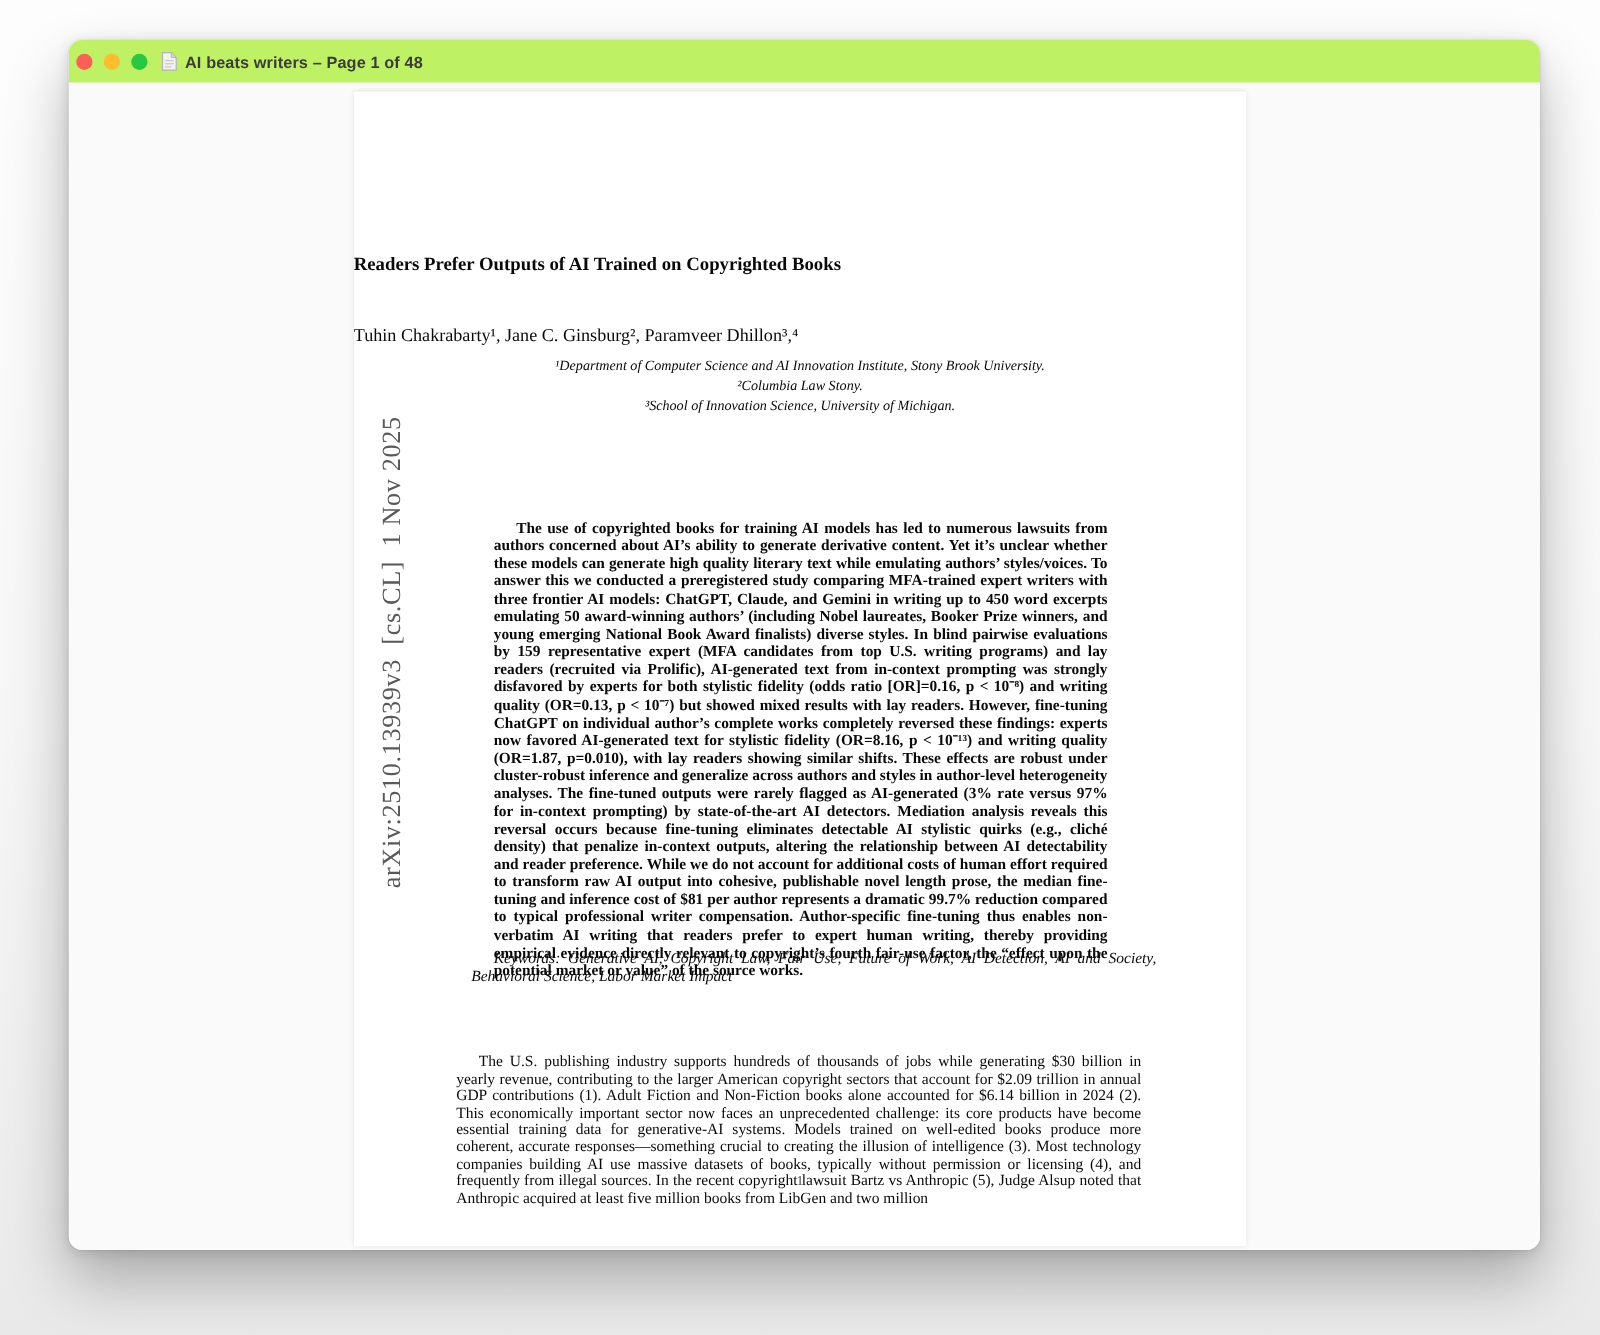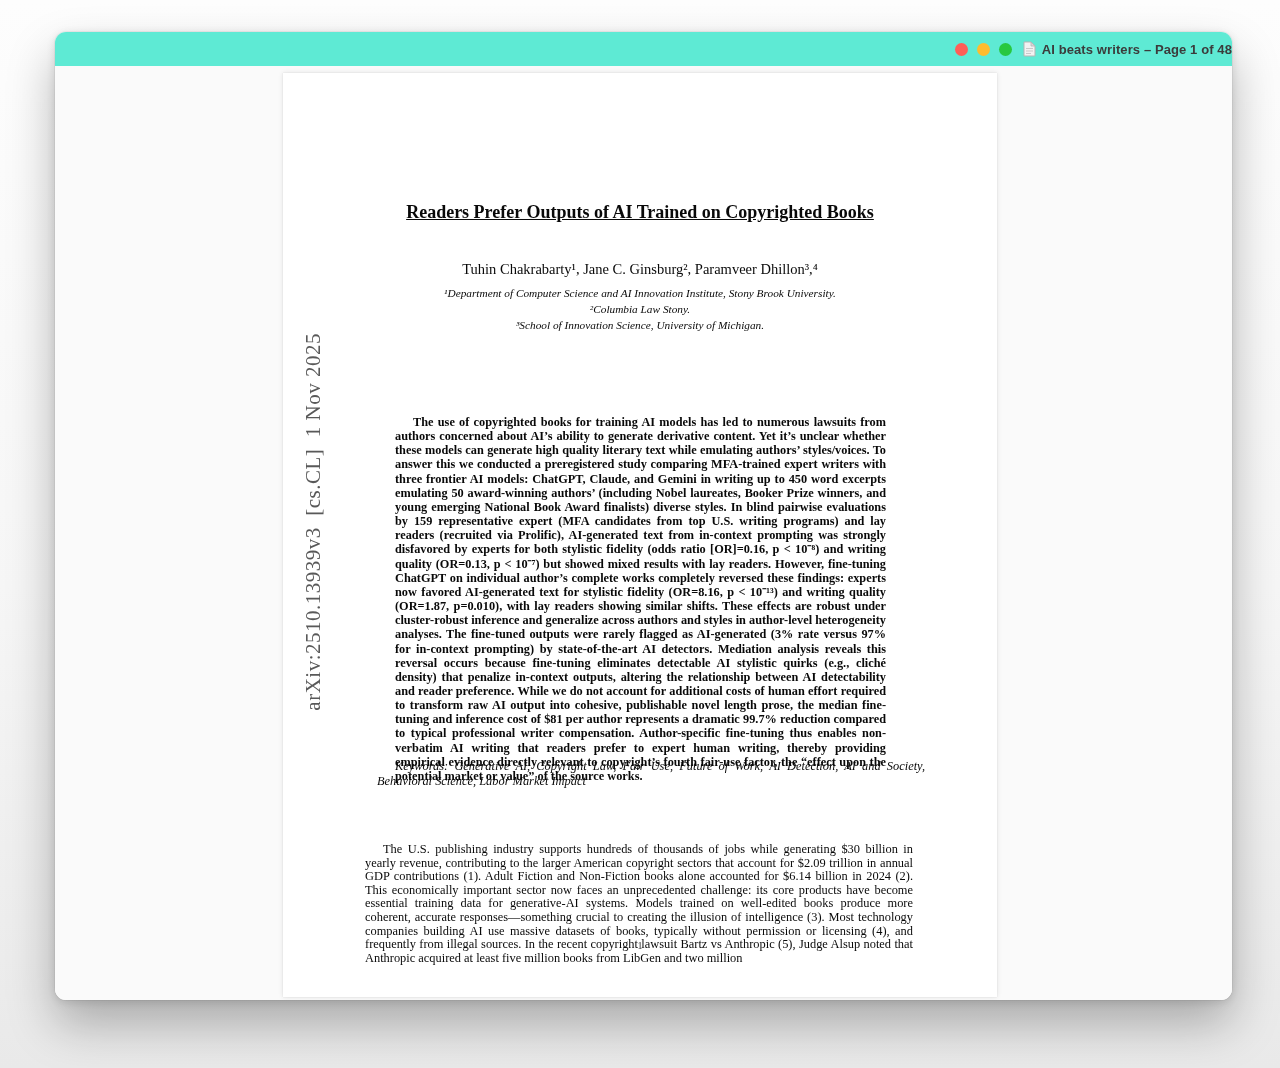--- a/index.html
+++ b/index.html
@@ -12,21 +12,21 @@
 
   
   .window {
     position:absolute; left:55px; top:32px; width:1177px; height:968px;
     background:#ffffff; border-radius:11px;
     box-shadow:0 24px 48px rgba(0,0,0,.28), 0 2px 10px rgba(0,0,0,.12), 0 0 0 1px rgba(0,0,0,.04);
     overflow:hidden;
   }
   .titlebar {
     height:34px; display:flex; align-items:center; padding:0 0 0 6px;
-    background:#5eead4; position:relative; z-index:5;justify-content:flex-end;
+    background:#bef264; position:relative; z-index:5;
   }
   .lights { display:flex; gap:9px; align-items:center; }
   .light { width:13px; height:13px; border-radius:50%; border:none; padding:0; cursor:default; }
   .proxy-icon { margin-left:11px; margin-right:6px; display:flex; align-items:center; }
   .win-title { font-size:13px; font-weight:700; color:#3b3b3b; letter-spacing:.1px; }
 
   
   .doc-area {
     position:absolute; left:0; top:34px; right:0; bottom:0;
     background:#fafafa;
@@ -40,25 +40,25 @@
   
   .sheet, .sheet * { font-family:"Liberation Serif", serif; color:#090909; }
 
   .watermark {
     position:absolute; left:18px; top:260px;
     writing-mode:vertical-rl; transform:rotate(180deg);
     font-size:21px; color:#595959; white-space:pre; letter-spacing:.5px;
   }
   .paper-title {
     position:absolute; left:0; top:126px; width:100%;
-    text-align:center; font-weight:700; font-size:18px; line-height:26px;text-decoration:underline;
+    font-weight:700; font-size:15px; line-height:26px;
   }
   .authors {
     position:absolute; left:0; top:188px; width:100%;
-    text-align:center; font-size:14.5px;
+    font-size:14.5px;
   }
   .affiliations {
     position:absolute; left:0; top:212px; width:100%;
     text-align:center; font-size:11.3px; line-height:16px;font-style:italic;
   }
   .corresponding {
     position:absolute; left:0; top:283px; width:100%;
     text-align:center; font-size:11.3px; line-height:16.5px;
   }
   .abstract {

